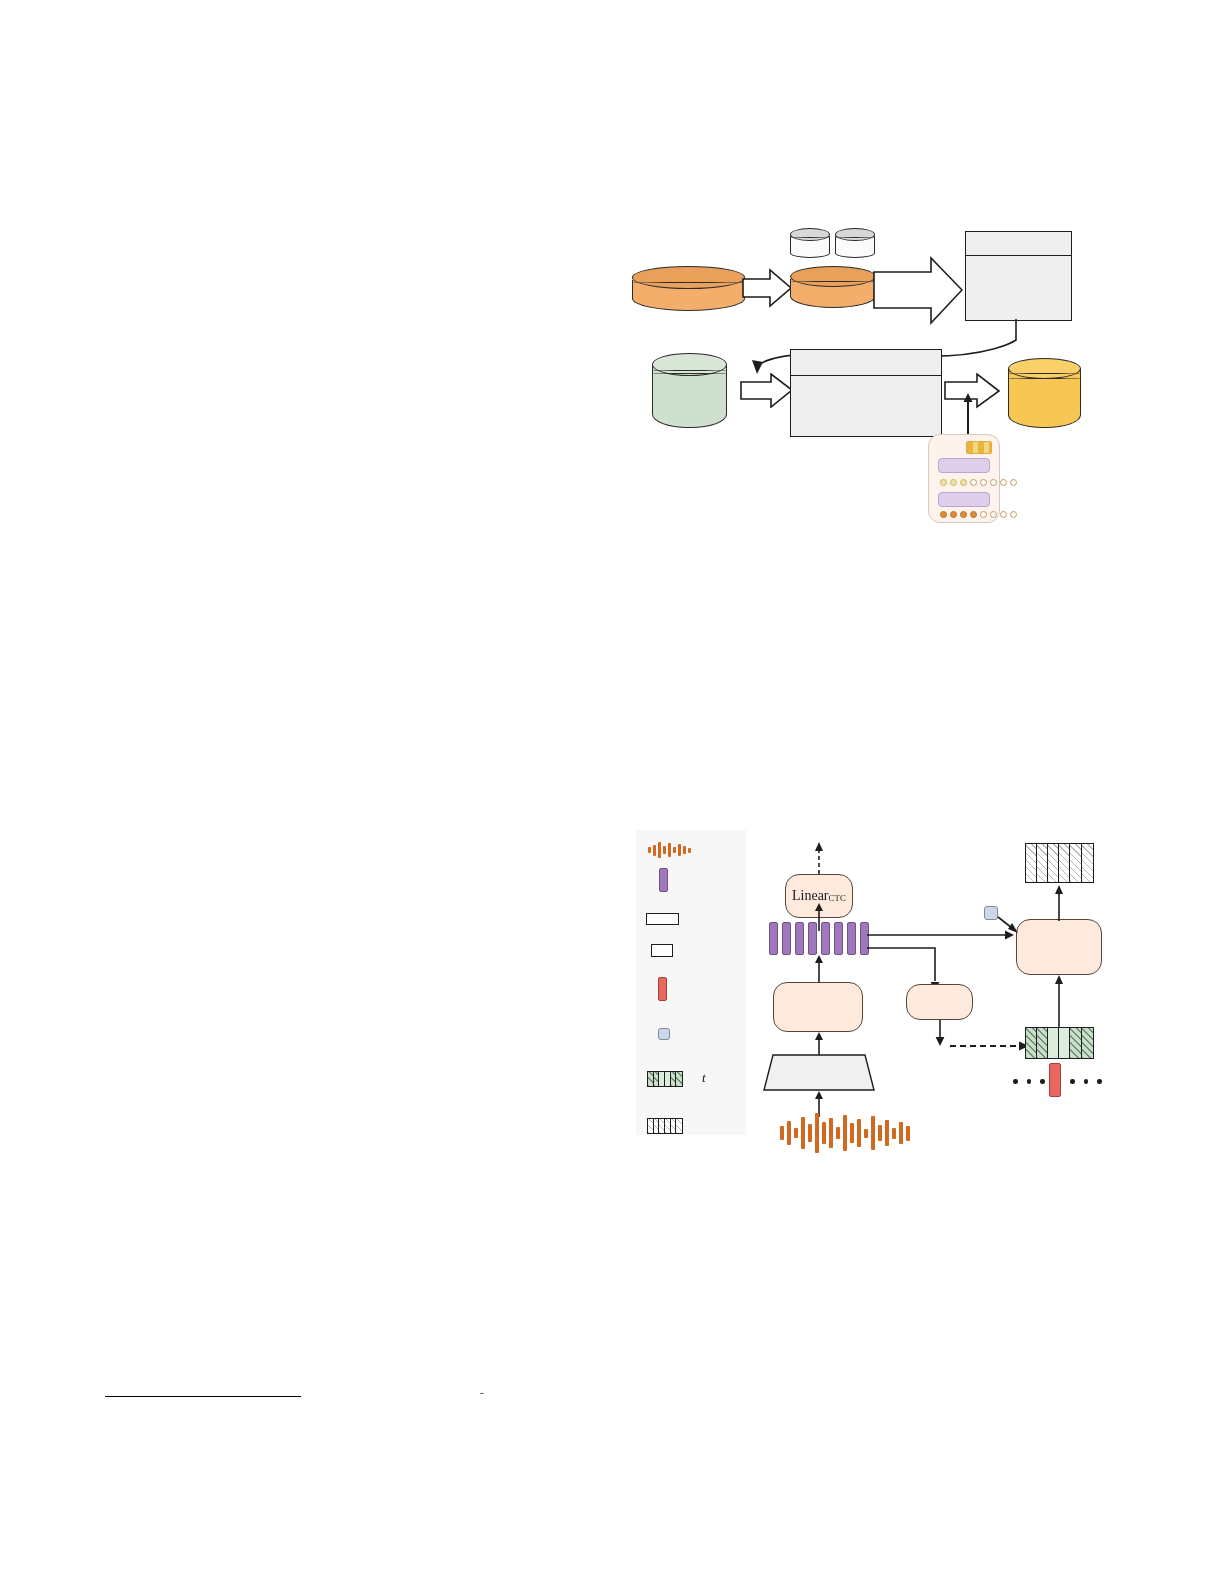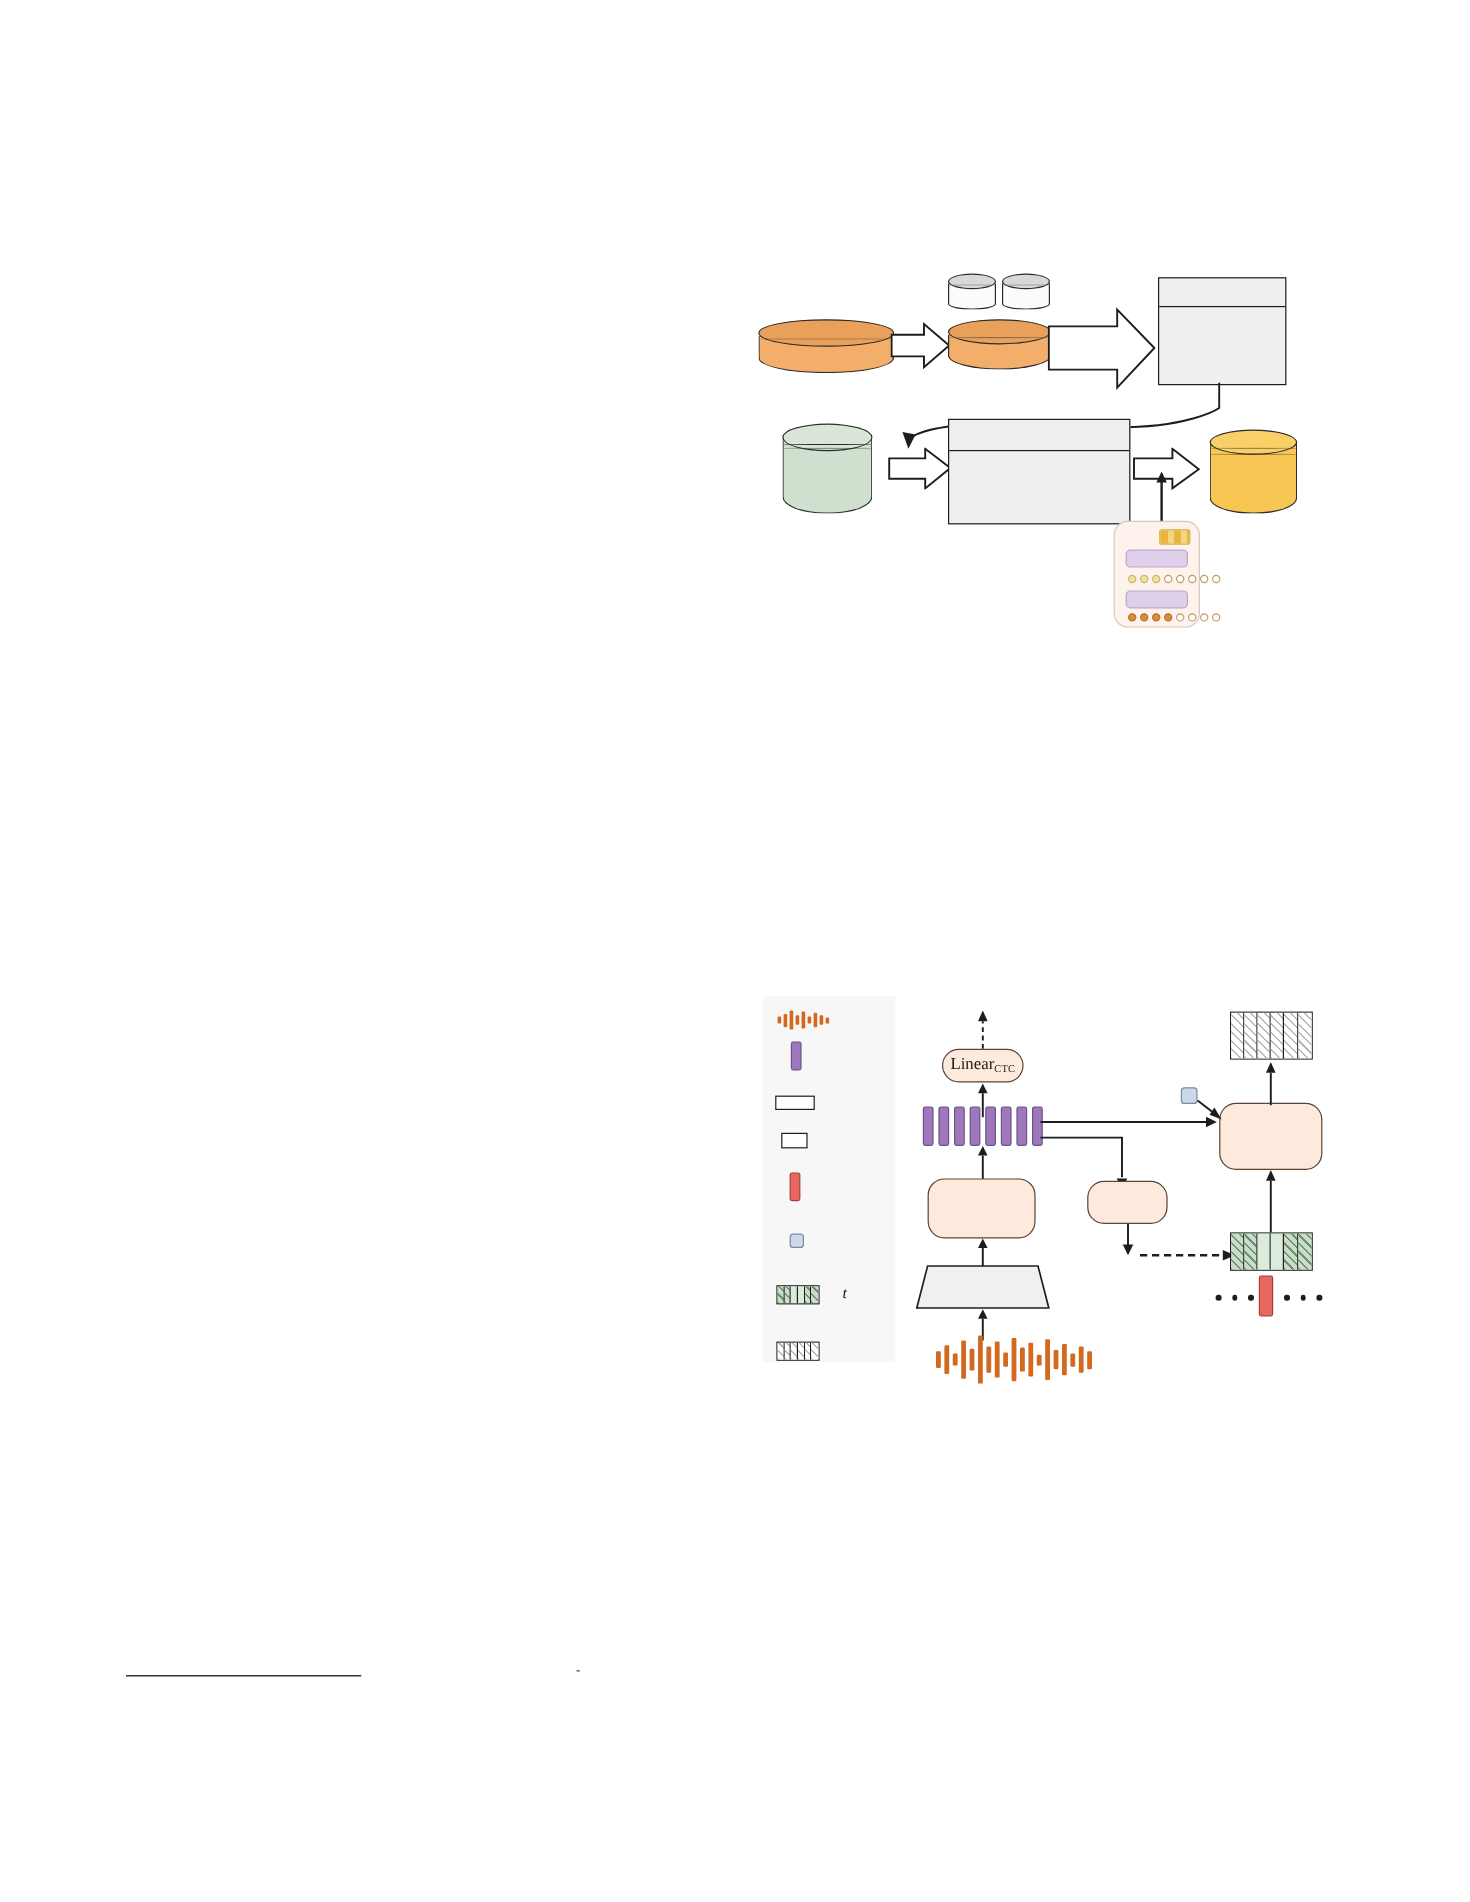--- a/index.html
+++ b/index.html
@@ -323,21 +323,21 @@
 
     <div class="math-t" style="left:82px; top:250px;">t</div>
 
     <div class="arr" style="left:194px; top:22px; width:10px; height:32px;">
       <svg width="10" height="32" viewBox="0 0 10 32">
         <line x1="5" y1="32" x2="5" y2="9" stroke="#1d1d1d" stroke-width="1.6" stroke-dasharray="4 3"></line>
         <polygon points="5,0 1,9 9,9" fill="#1d1d1d"></polygon>
       </svg>
     </div>
 
-    <div class="mod-peach" style="left:165px; top:54px; width:68px; height:28px;">
+    <div class="mod-peach" style="left:165px; top:54px; width:68px; height:44px;">
       <div class="mod-label" style="font-size:14px;">
         <span>Linear</span>
           <sub>CTC</sub>
       </div>
     </div>
 
     <div class="arr" style="left:194px; top:83px; width:10px; height:28px;">
       <svg width="10" height="28" viewBox="0 0 10 28">
         <line x1="5" y1="28" x2="5" y2="8" stroke="#1d1d1d" stroke-width="1.6"></line>
         <polygon points="5,0 1,8 9,8" fill="#1d1d1d"></polygon>

